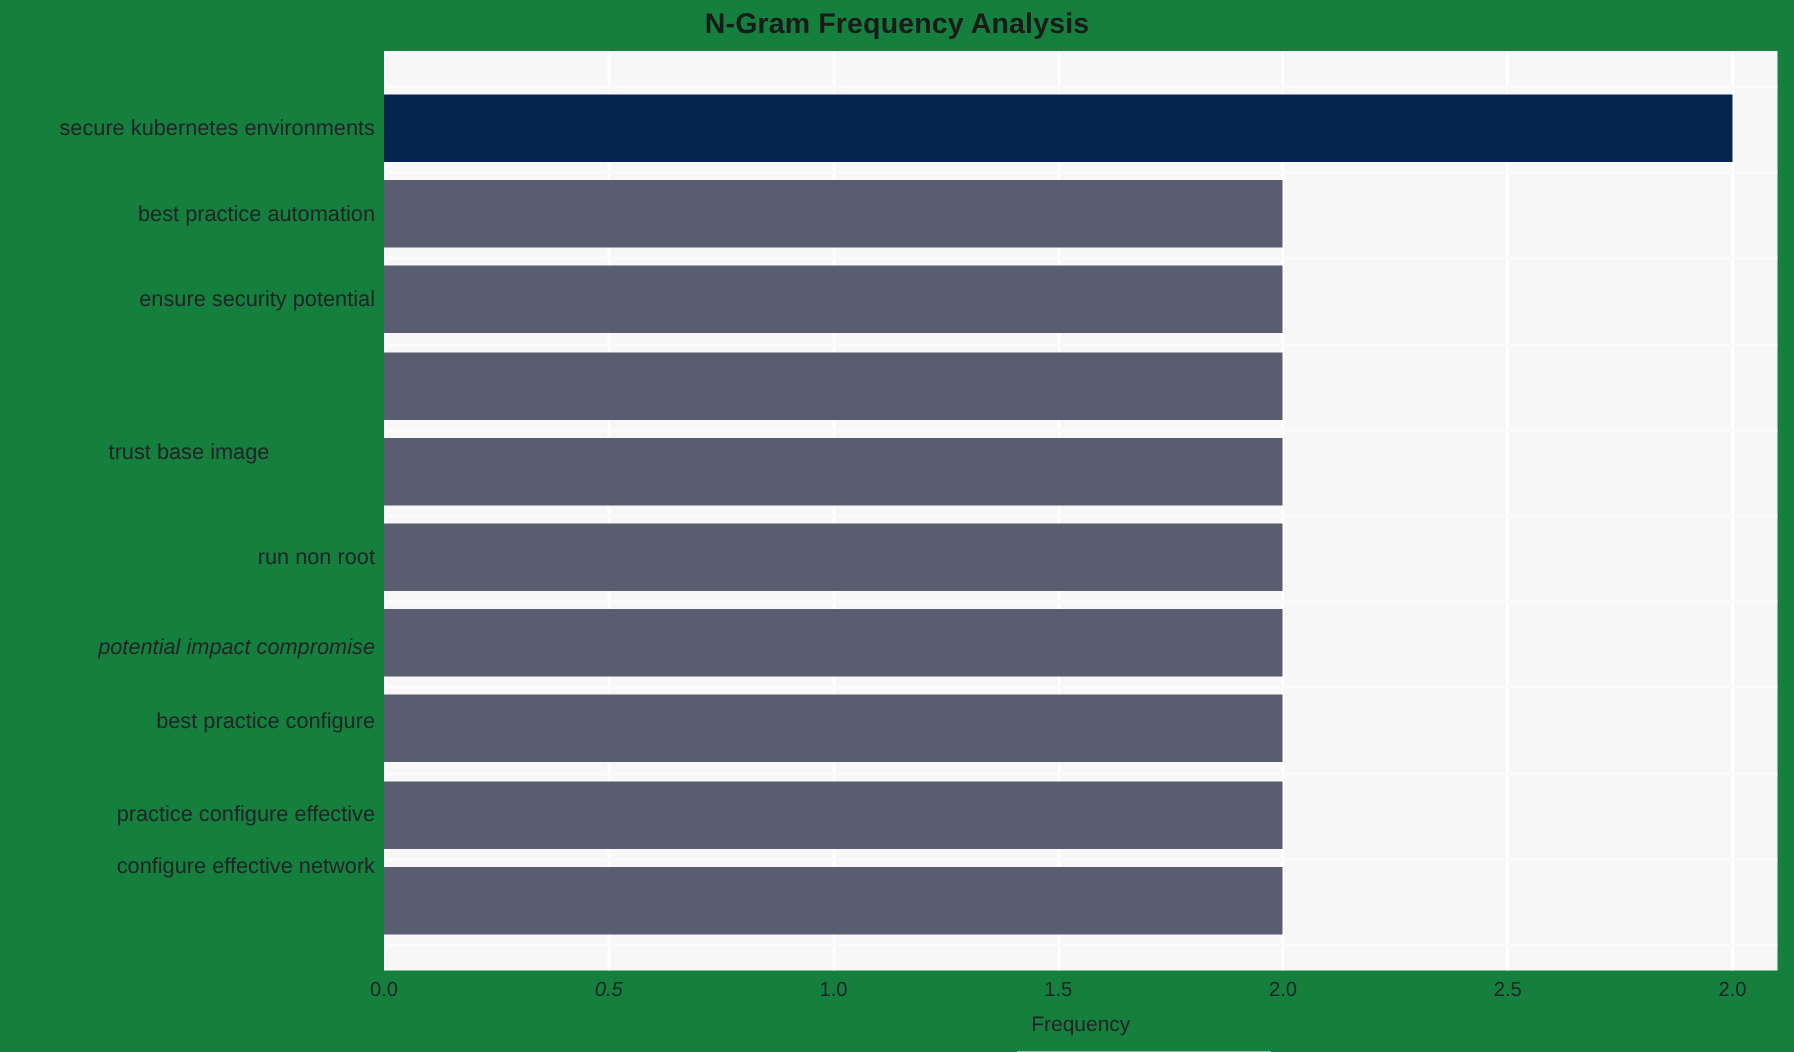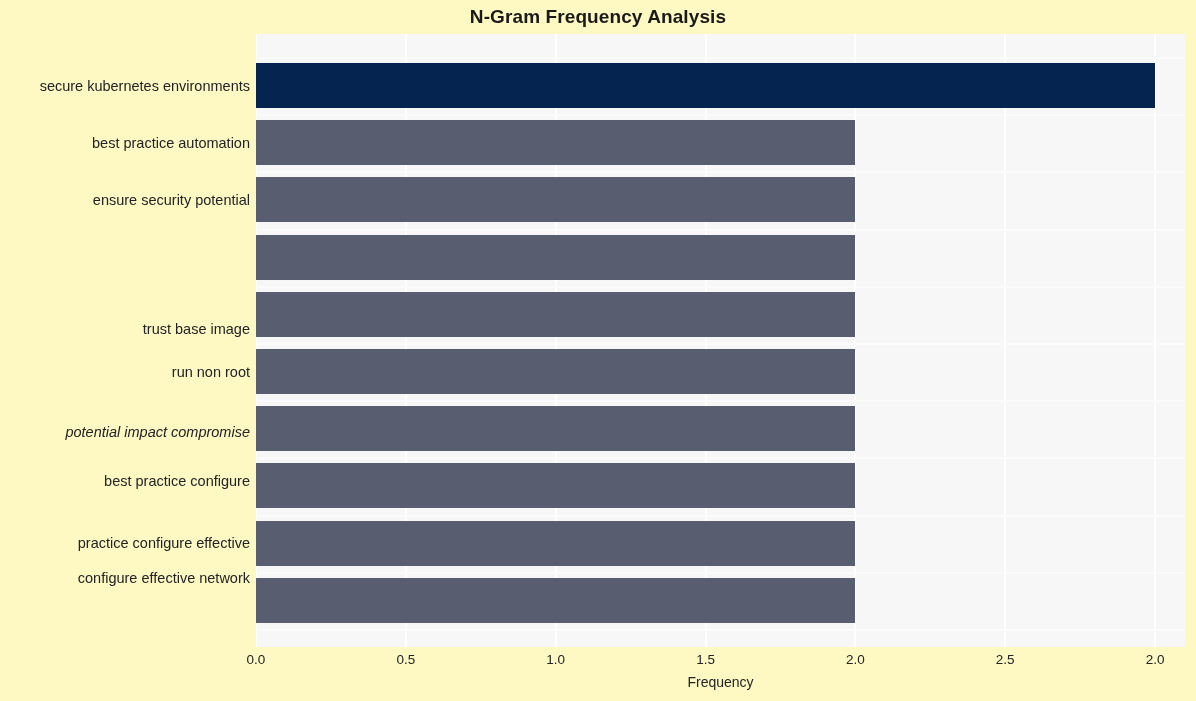--- a/index.html
+++ b/index.html
@@ -11,21 +11,21 @@
     height: 701px;
     background: #ffffff;
     font-family: "Liberation Sans", sans-serif;
     overflow: hidden;
   }
 
   #chart-figure {
     position: relative;
     width: 1196px;
     height: 701px;
-    background: #fef9c3;
+    background: #15803d;
   }
 
   
   #chart-title {
     position: absolute;
     left: 0;
     top: 6px;
     width: 1196px;
     text-align: center;
     font-size: 19px;
@@ -149,31 +149,31 @@
       <div class="bar" title="potential impact compromise: 2" style="top: 372.2px; width: 599.355px; background: rgb(88, 94, 111);"></div>
       <div class="bar" title="best practice configure: 2" style="top: 429.4px; width: 599.355px; background: rgb(88, 94, 111);"></div>
       <div class="bar" title="practice configure effective: 2" style="top: 486.6px; width: 599.355px; background: rgb(88, 94, 111);"></div>
       <div class="bar" title="configure effective network: 2" style="top: 543.8px; width: 599.355px; background: rgb(88, 94, 111);"></div>
     </div>
 
   <div id="y-tick-labels">
       <div class="ytick" style="top: 77.5px;">secure kubernetes environments</div>
       <div class="ytick" style="top: 134.7px;">best practice automation</div>
       <div class="ytick" style="top: 191.9px;">ensure security potential</div>
-      <div class="ytick" style="top: 321px;">trust base image</div>
+      <div class="ytick" style="top: 294px; text-align: center;">trust base image</div>
       <div class="ytick" style="top: 363.5px;">run non root</div>
       <div class="ytick" style="top: 424px; font-style: italic;">potential impact compromise</div>
       <div class="ytick" style="top: 473px;">best practice configure</div>
       <div class="ytick" style="top: 535.1px;">practice configure effective</div>
       <div class="ytick" style="top: 570px;">configure effective network</div>
     </div>
 
   <div id="x-tick-labels">
       <div class="xtick" style="left: 256px;">0.0</div>
-      <div class="xtick" style="left: 405.839px;">0.5</div>
+      <div class="xtick" style="left: 405.839px; font-style: italic;">0.5</div>
       <div class="xtick" style="left: 555.677px;">1.0</div>
       <div class="xtick" style="left: 705.516px;">1.5</div>
       <div class="xtick" style="left: 855.355px;">2.0</div>
       <div class="xtick" style="left: 1005.19px;">2.5</div>
       <div class="xtick" style="left: 1155.03px;">2.0</div>
     </div>
 
   <div id="x-axis-label">Frequency</div>
 
 </div>

